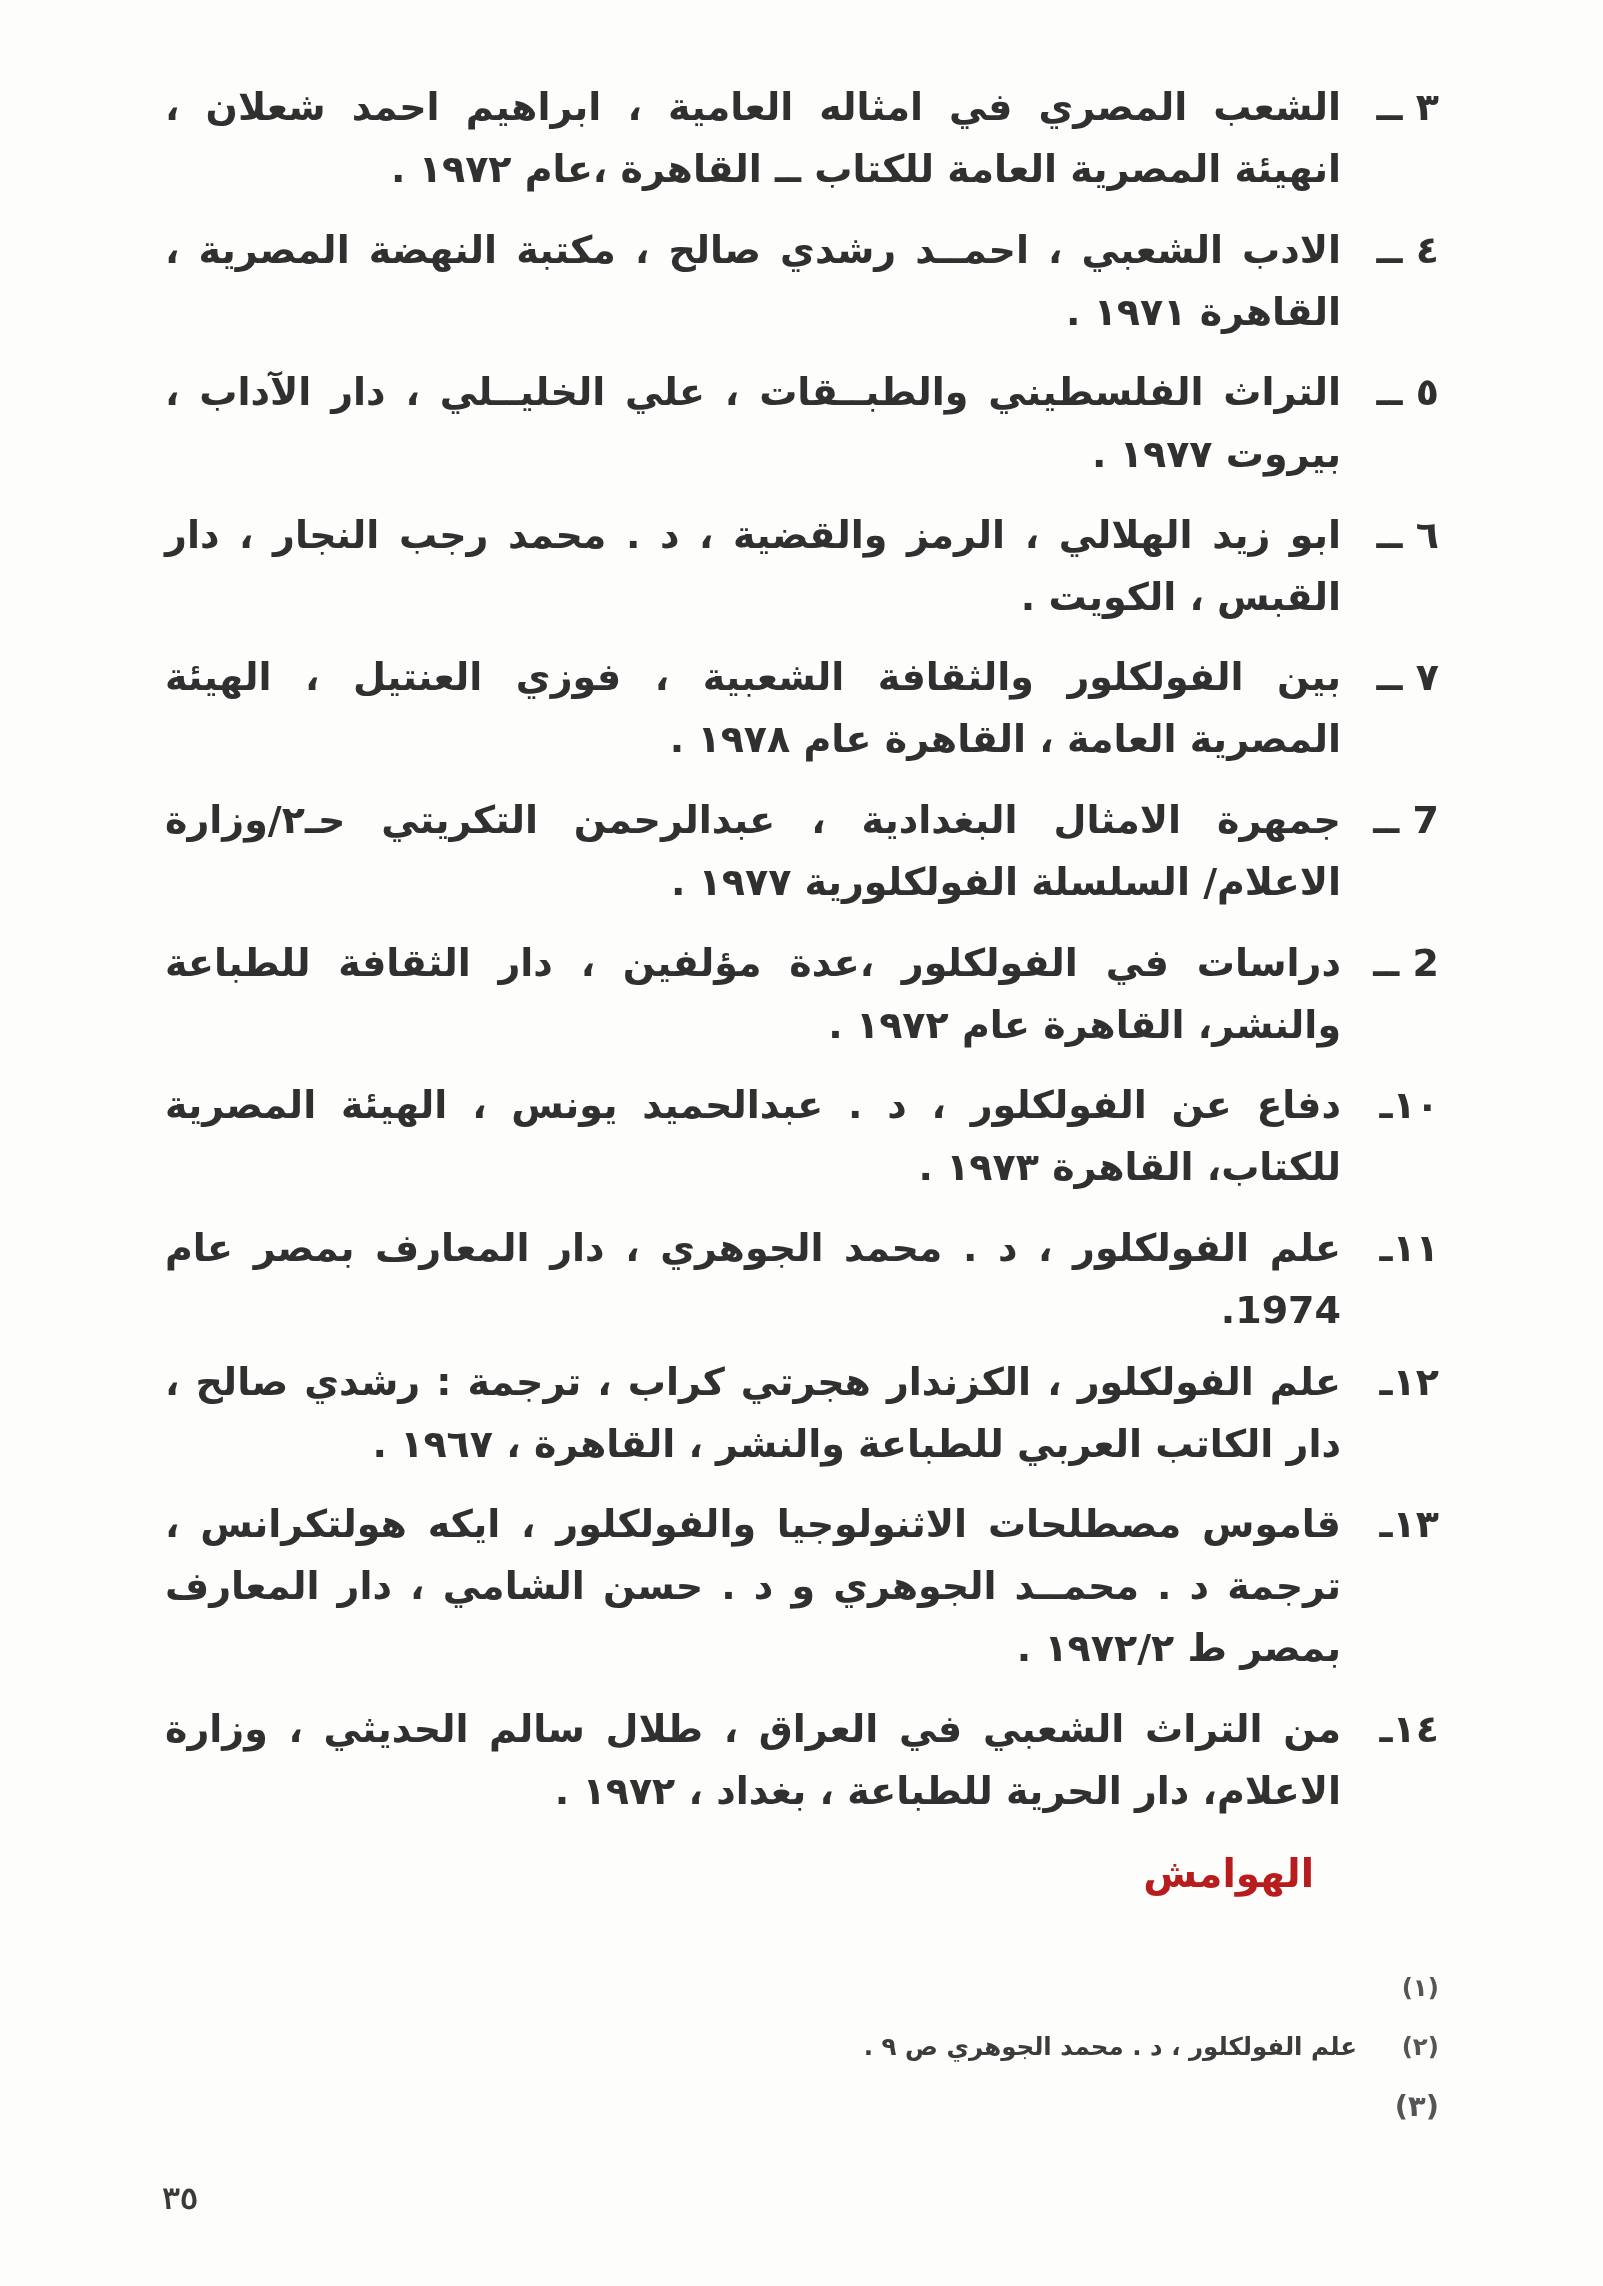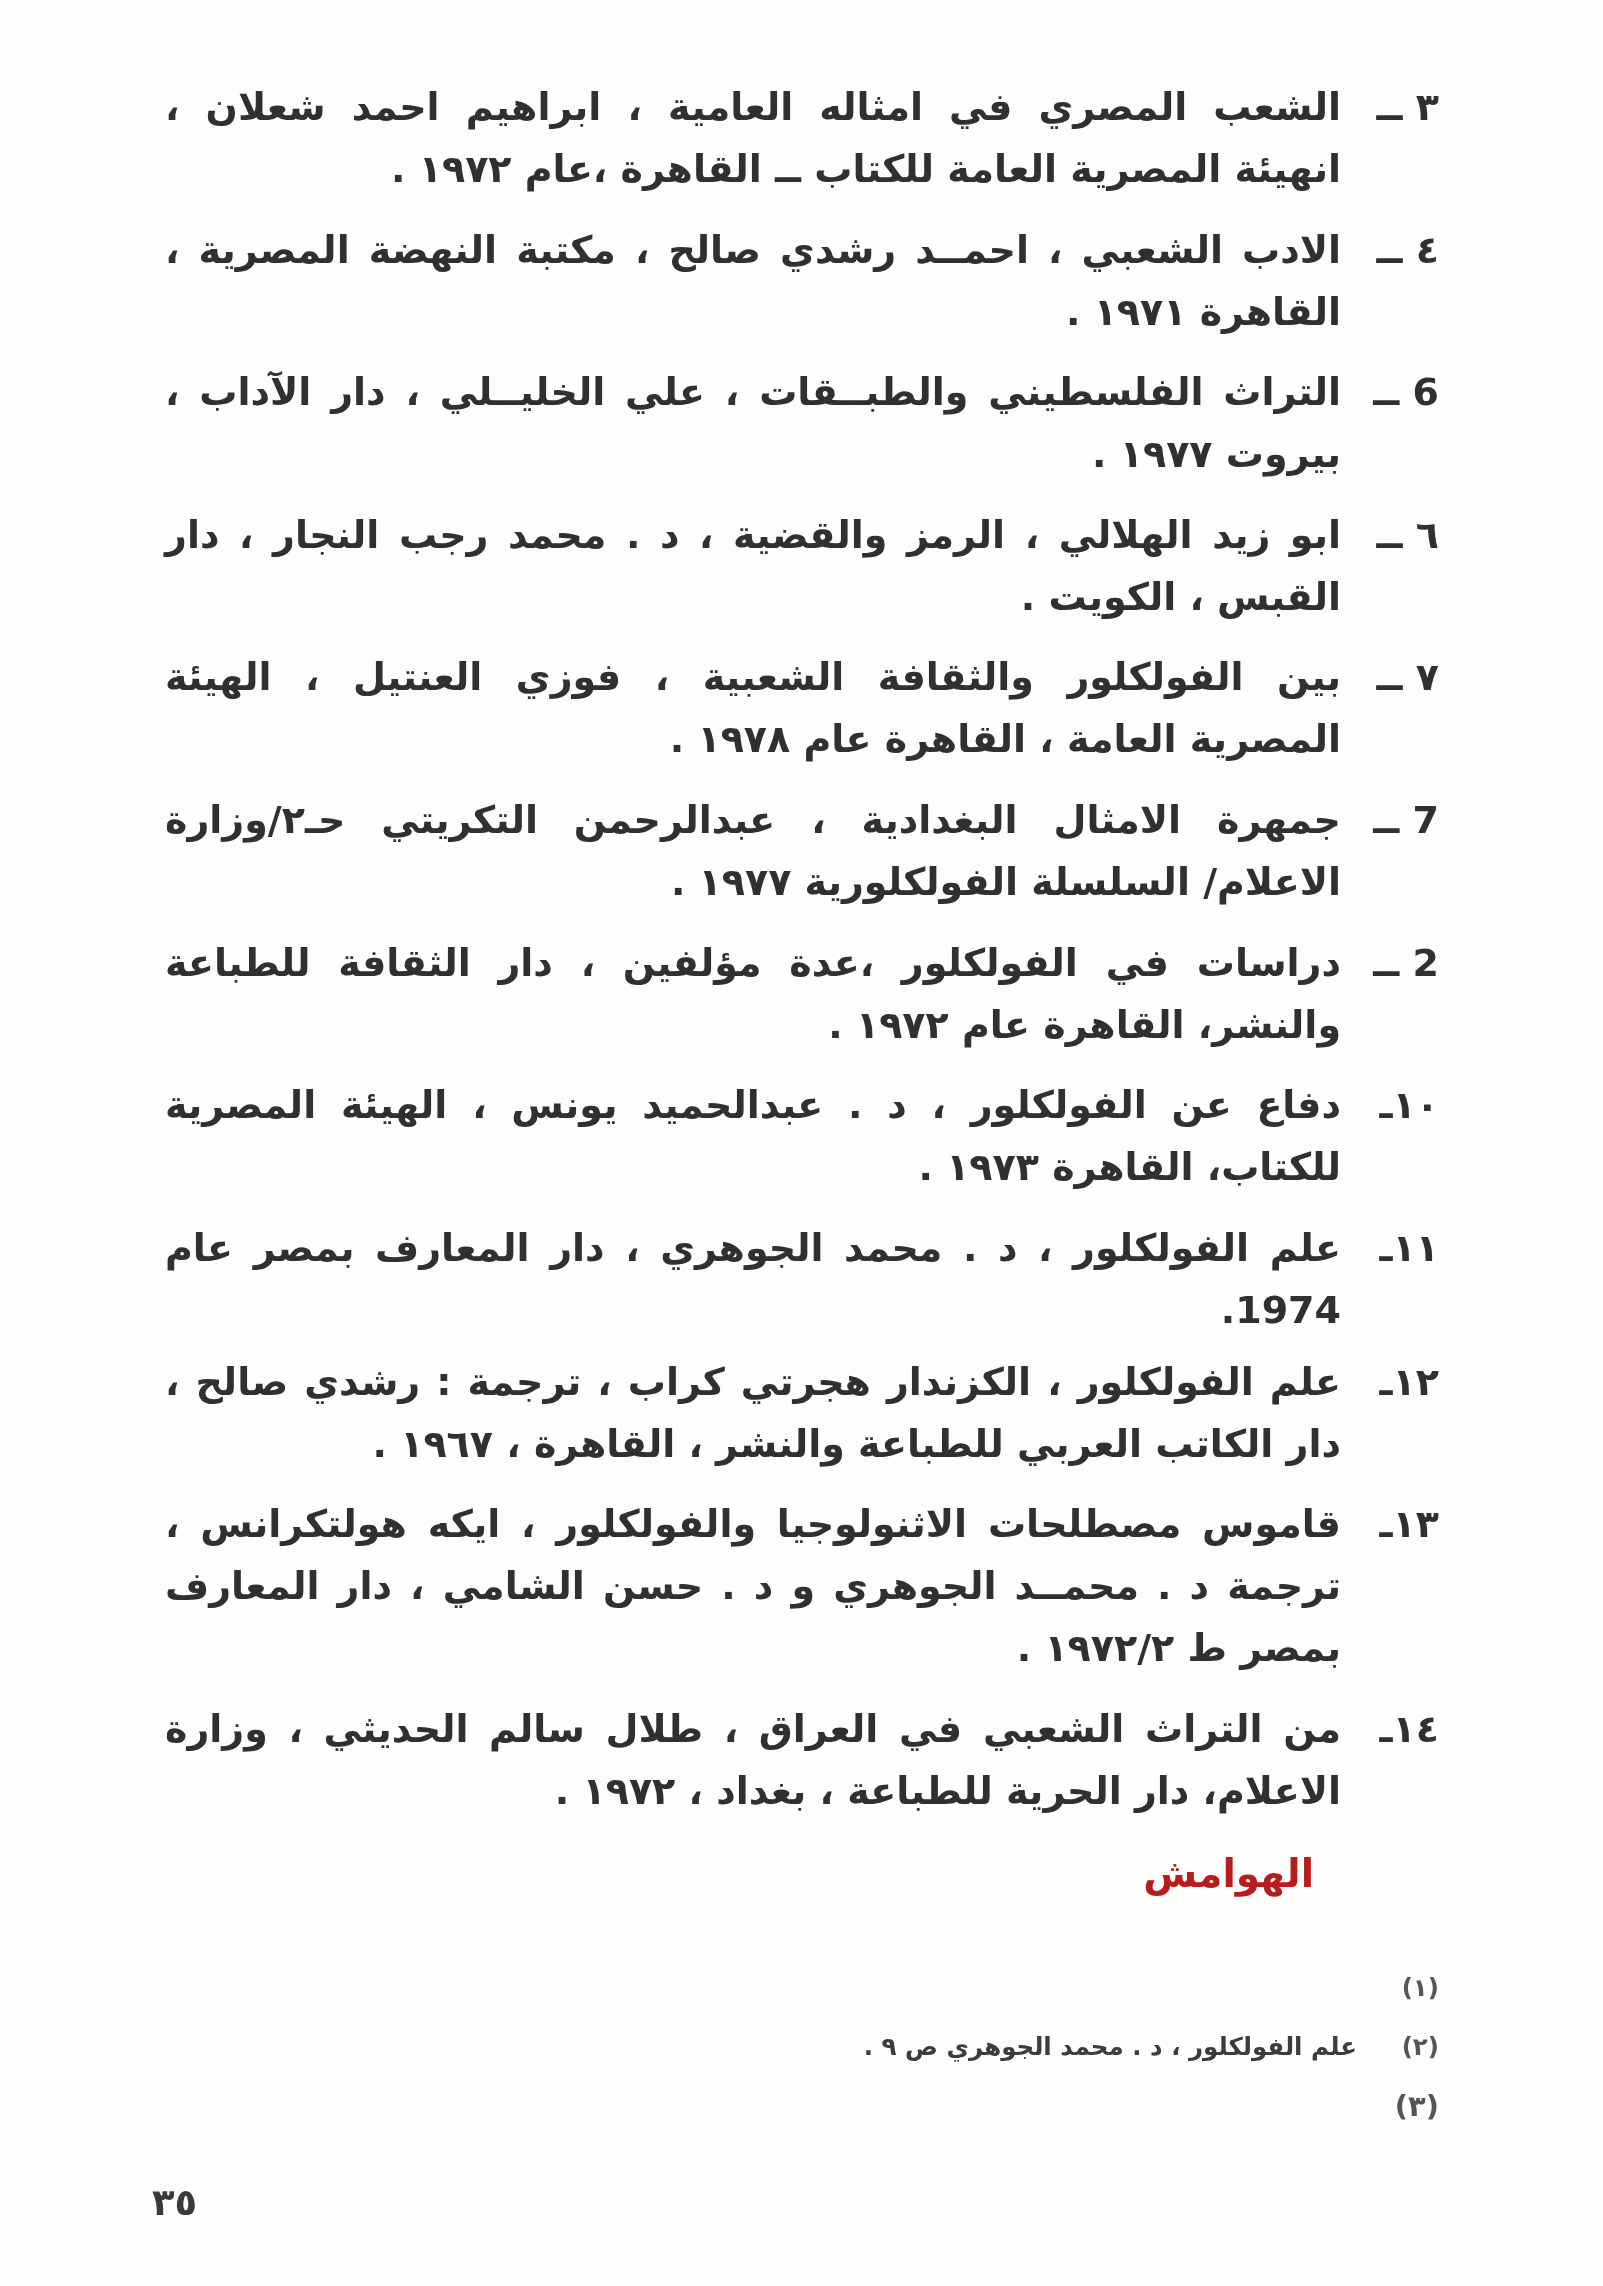--- a/index.html
+++ b/index.html
@@ -77,43 +77,44 @@
       flex: 0 0 82px;
       text-align: right;
       color: #555;
     }
     .fn.strong {
       font-size: 29px;
       color: #303030;
     }
     .page-number {
       position: absolute;
-      left: 152px;
+      left: 162px;
       top: 2181px;
-      font-size: 37px;
+      font-size: 30px;
       font-weight: bold;
       color: #3a3a3a;
+      font-family: Liberation Mono, monospace;
     }
   </style>
 </head>
 <body>
 
 <div class="page">
 
   <div class="refs">
     <div class="ref">
       <span class="num">٣ ــ</span>
       <span class="text">الشعب المصري في امثاله العامية ، ابراهيم احمد شعلان ، انهيئة المصرية العامة للكتاب ــ القاهرة ،عام ١٩٧٢ .</span>
     </div>
     <div class="ref">
       <span class="num">٤ ــ</span>
       <span class="text">الادب الشعبي ، احمــد رشدي صالح ، مكتبة النهضة المصرية ، القاهرة ١٩٧١ .</span>
     </div>
     <div class="ref">
-      <span class="num">6 ــ</span>
+      <span class="num">٥ ــ</span>
       <span class="text">التراث الفلسطيني والطبــقات ، علي الخليــلي ، دار الآداب ، بيروت ١٩٧٧ .</span>
     </div>
     <div class="ref">
       <span class="num">٦ ــ</span>
       <span class="text">ابو زيد الهلالي ، الرمز والقضية ، د . محمد رجب النجار ، دار القبس ، الكويت .</span>
     </div>
     <div class="ref">
       <span class="num">٧ ــ</span>
       <span class="text">بين الفولكلور والثقافة الشعبية ، فوزي العنتيل ، الهيئة المصرية العامة ، القاهرة عام ١٩٧٨ .</span>
     </div>

